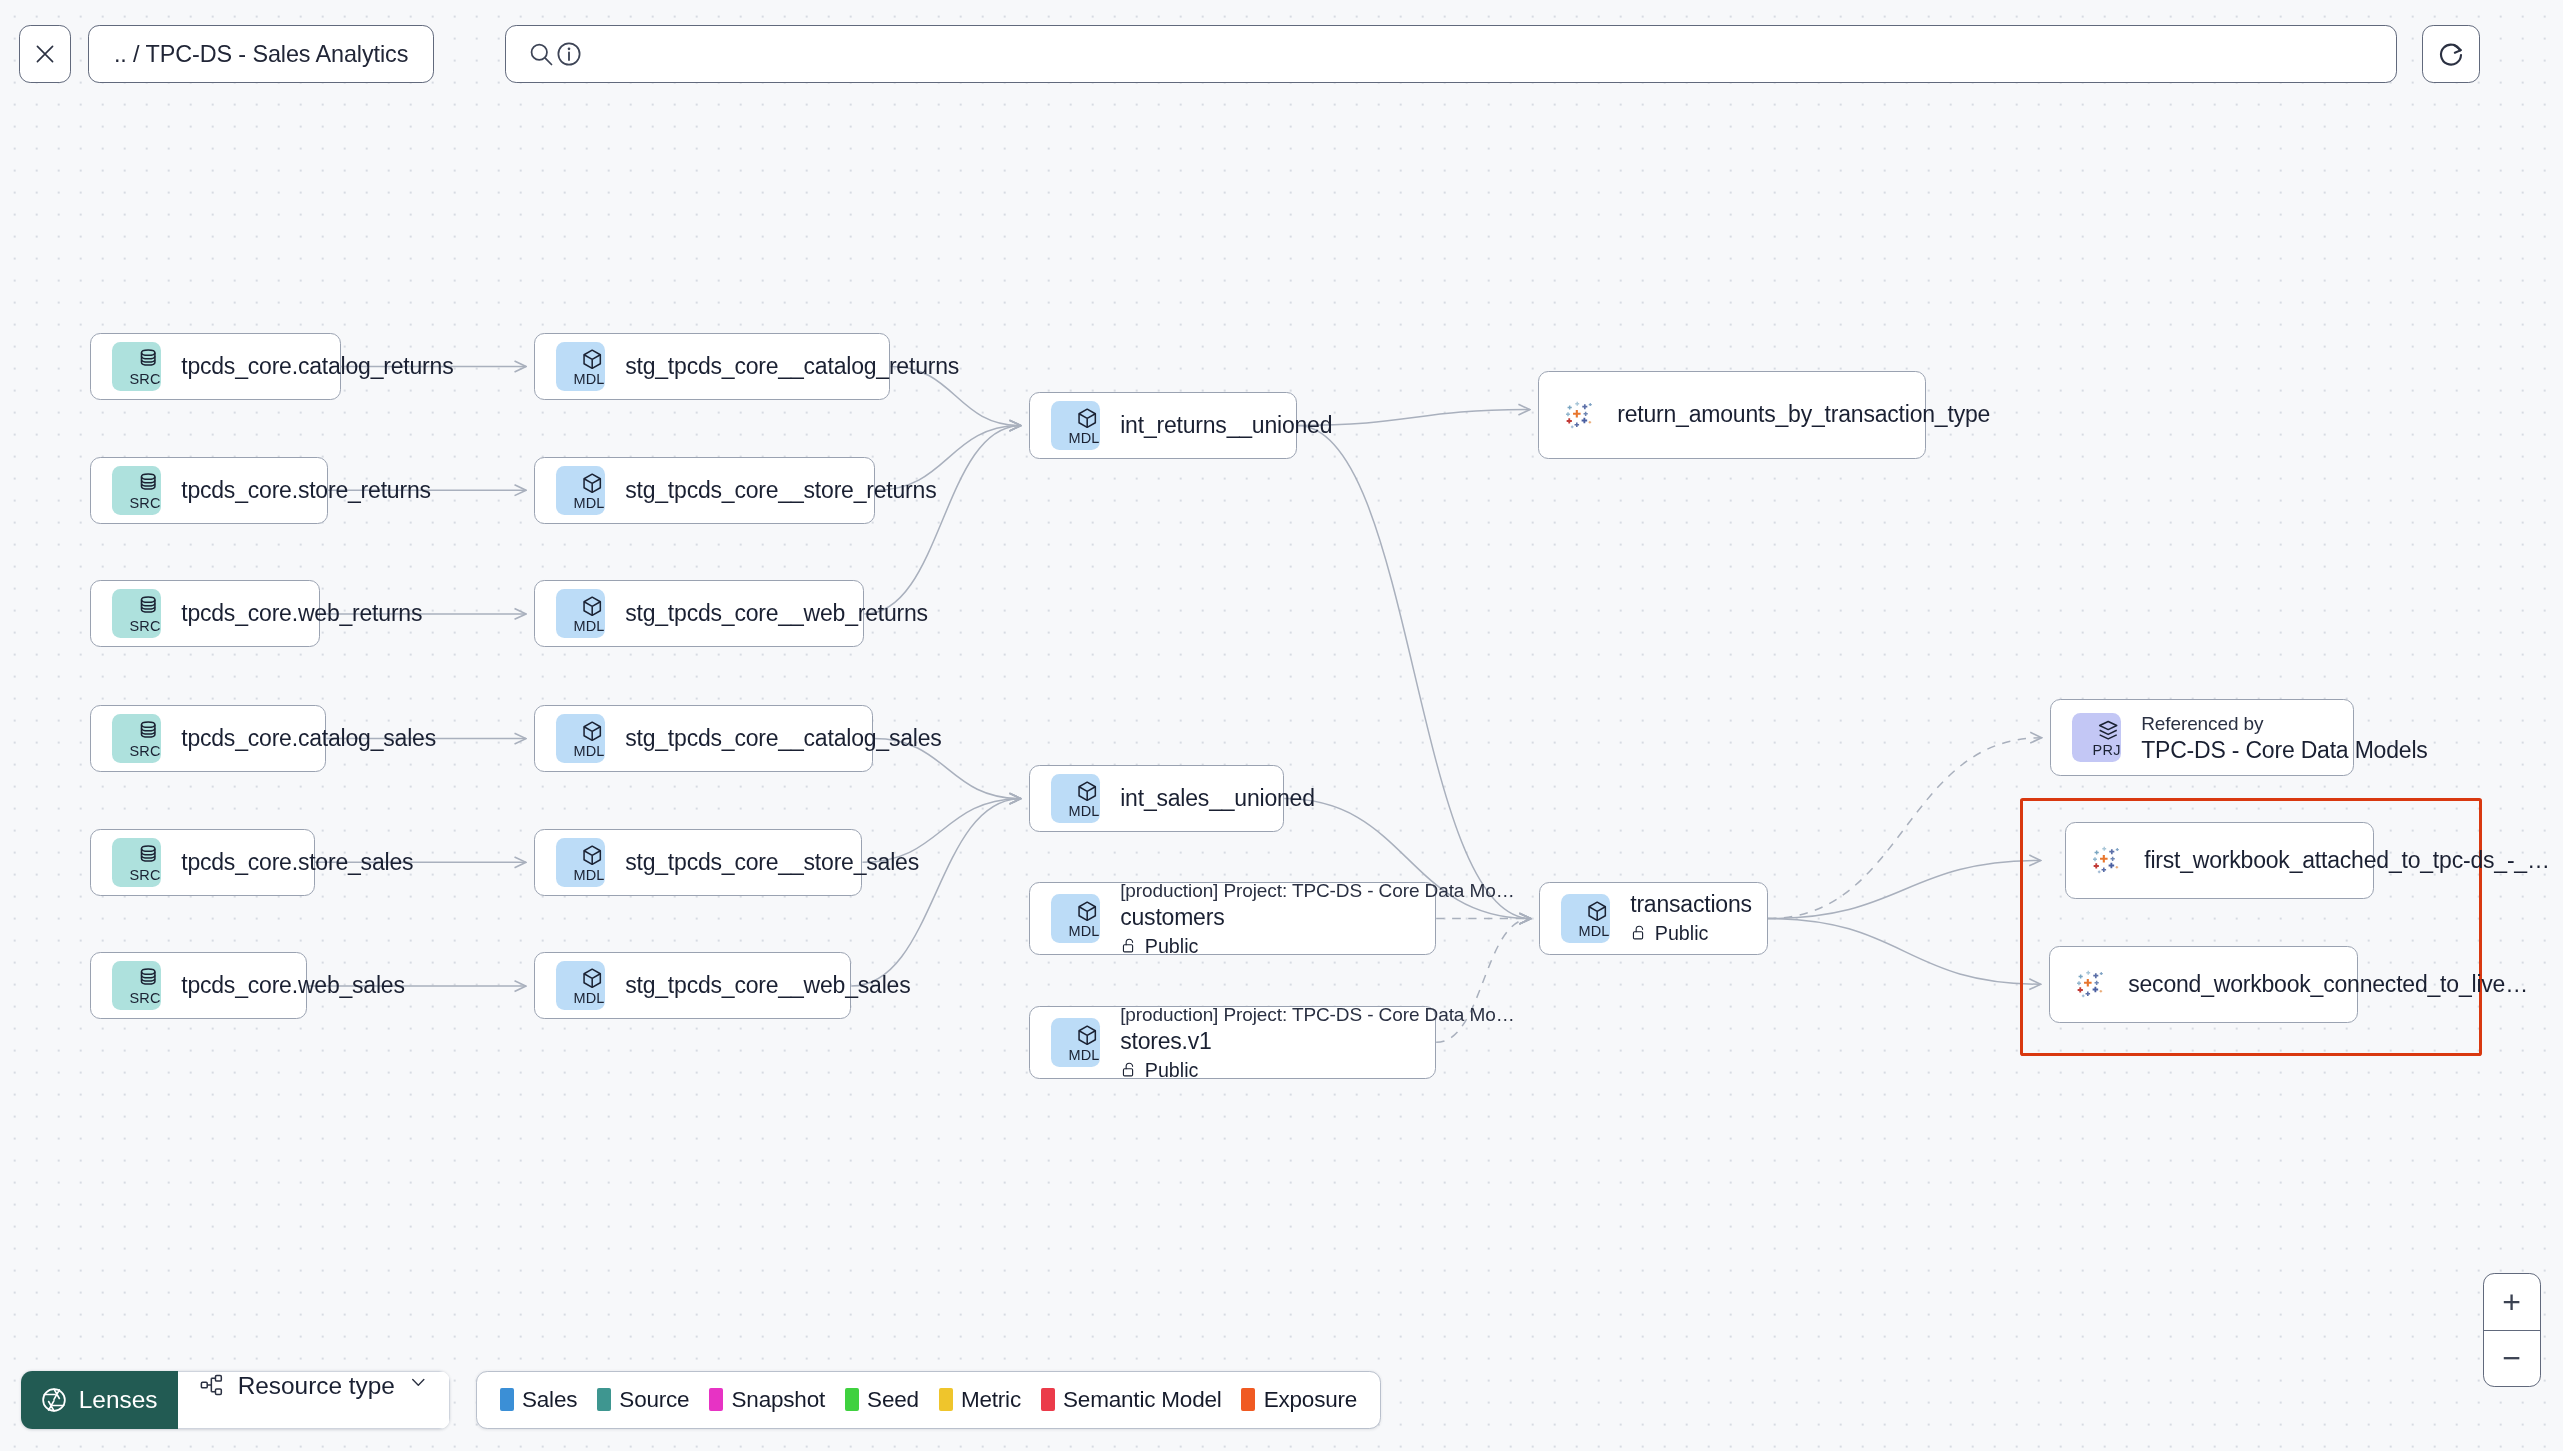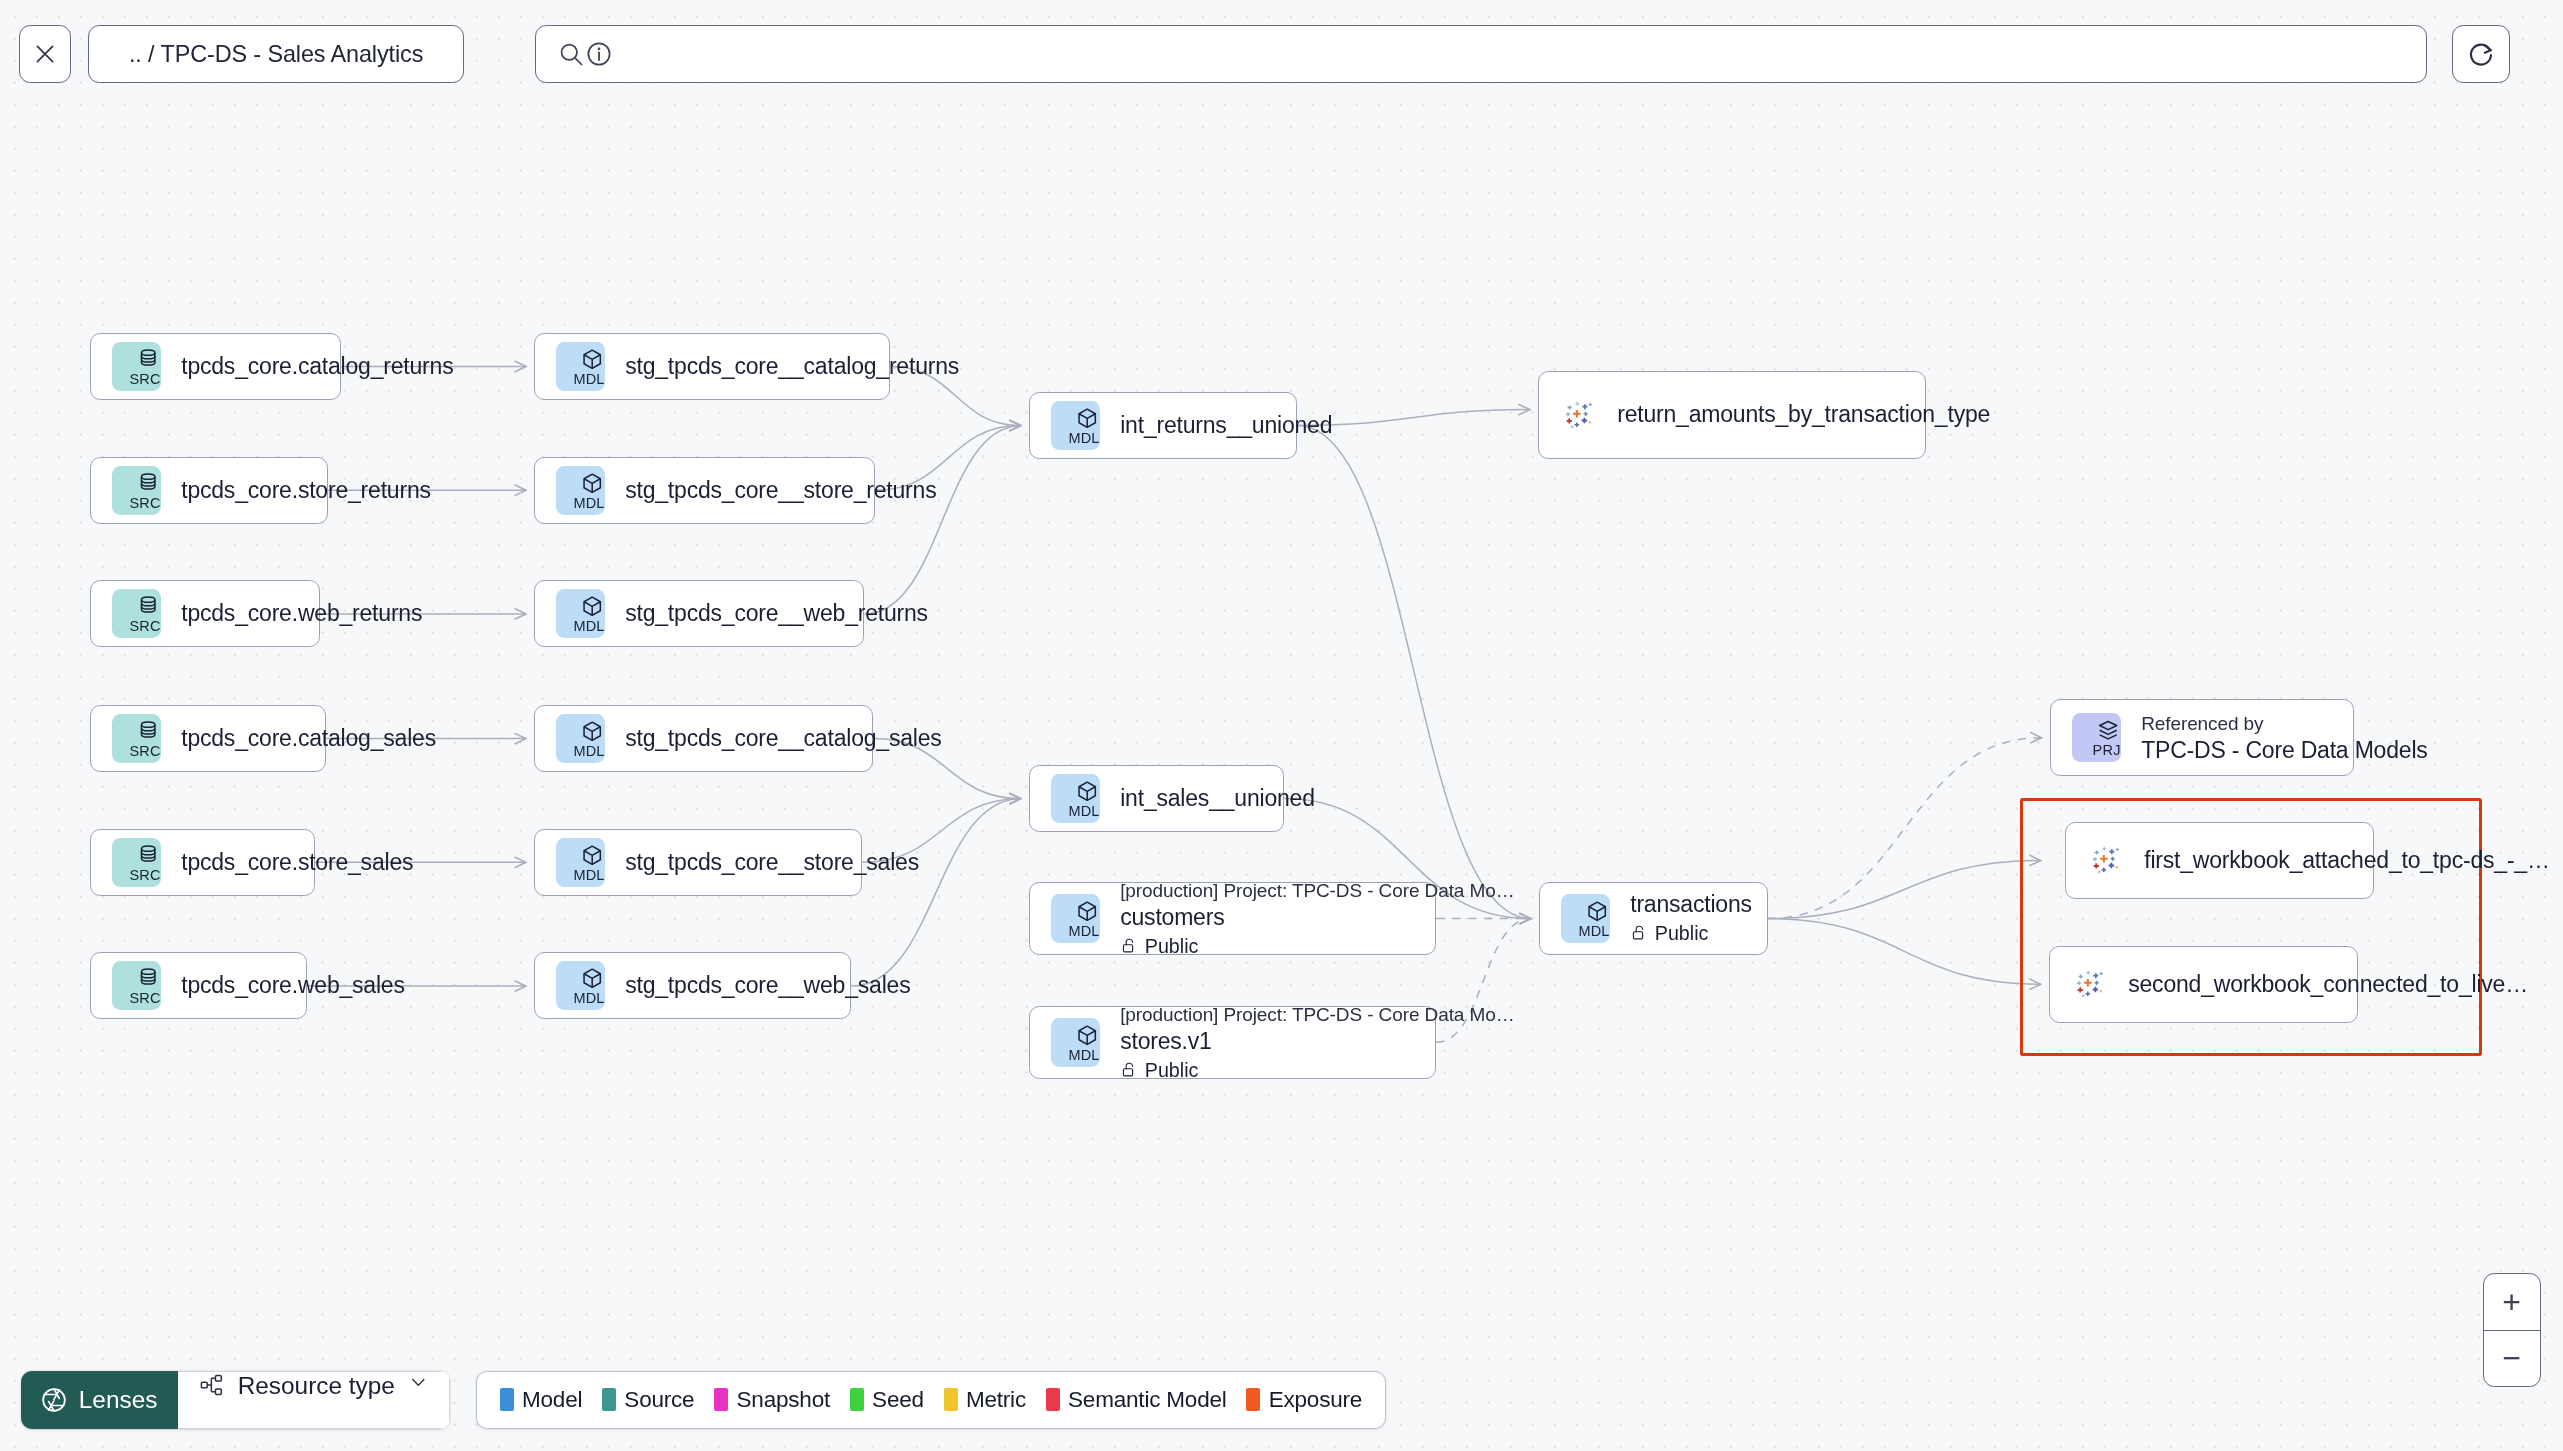--- a/index.html
+++ b/index.html
@@ -30,21 +30,21 @@
   .tb-btn {
     background: #ffffff;
     border: 1.5px solid #61697c;
     border-radius: 11.2px;
     display: flex; align-items: center; justify-content: center;
     cursor: pointer;
   }
   .close-btn { width: 52px; height: 58px; margin-left: 1.9px; }
   .breadcrumb-btn {
     height: 58px; margin-left: 17px;
-    padding: 0 40px;
+    padding: 0 25px;
     font-size: 23.4px; color: #212637;
     white-space: nowrap;
     letter-spacing: -0.1px;
   }
   .search-wrap {
     position: relative;
     height: 58px;
     margin-left: 71px;
     flex: 1 1 auto;
     max-width: 1892px;
@@ -586,21 +586,21 @@
         <span>Resource type</span>
         <svg width="20.6" height="20.6" viewBox="0 0 24 24">
           <path d="M5.5 8.8 L12 15.4 L18.5 8.8" stroke="#2b3142" stroke-width="1.6" fill="none" stroke-linecap="round" stroke-linejoin="round"></path>
         </svg>
       </div>
     </div>
 
     <div class="legend" id="legend">
         <div class="legend-item">
           <span class="legend-swatch" style="background:#3b8fd6"></span>
-     <span class="legend-label">Model</span>
+     <span class="legend-label">Sales</span>
         </div>
         <div class="legend-item">
           <span class="legend-swatch" style="background:#3e9690"></span>
      <span class="legend-label">Source</span>
         </div>
         <div class="legend-item">
           <span class="legend-swatch" style="background:#e733c4"></span>
      <span class="legend-label">Snapshot</span>
         </div>
         <div class="legend-item">

